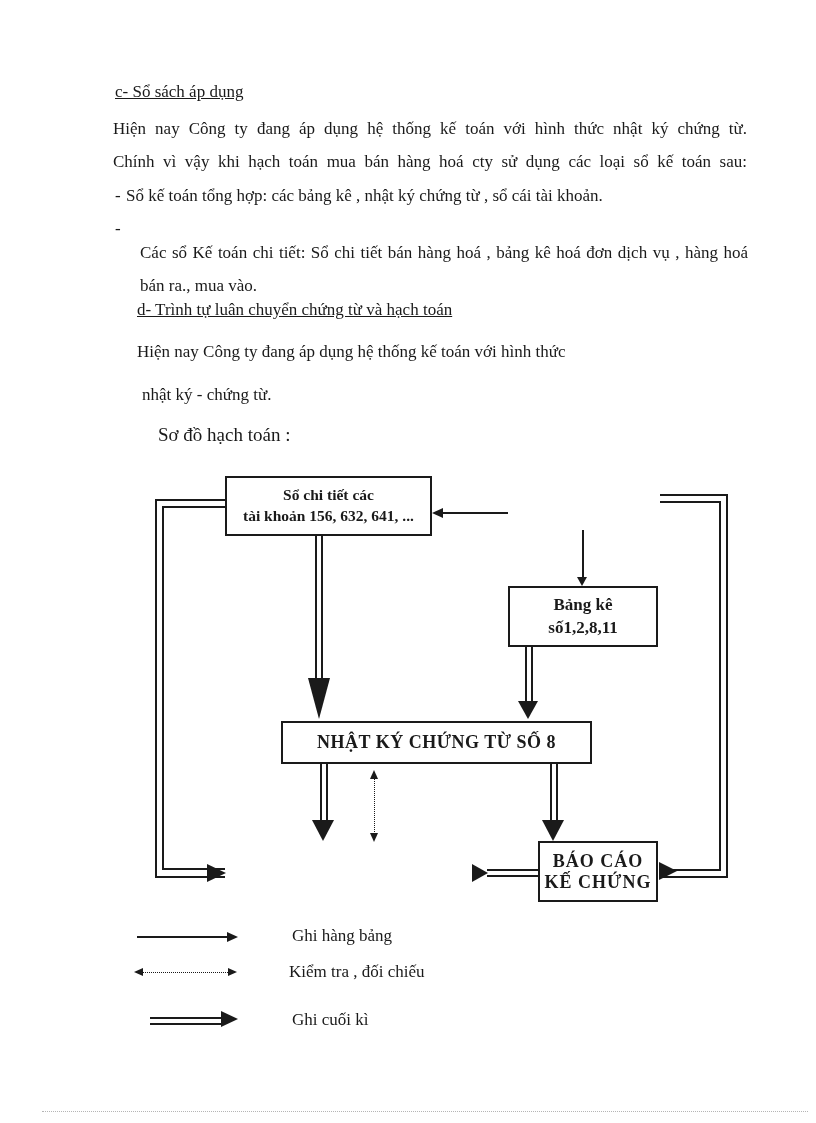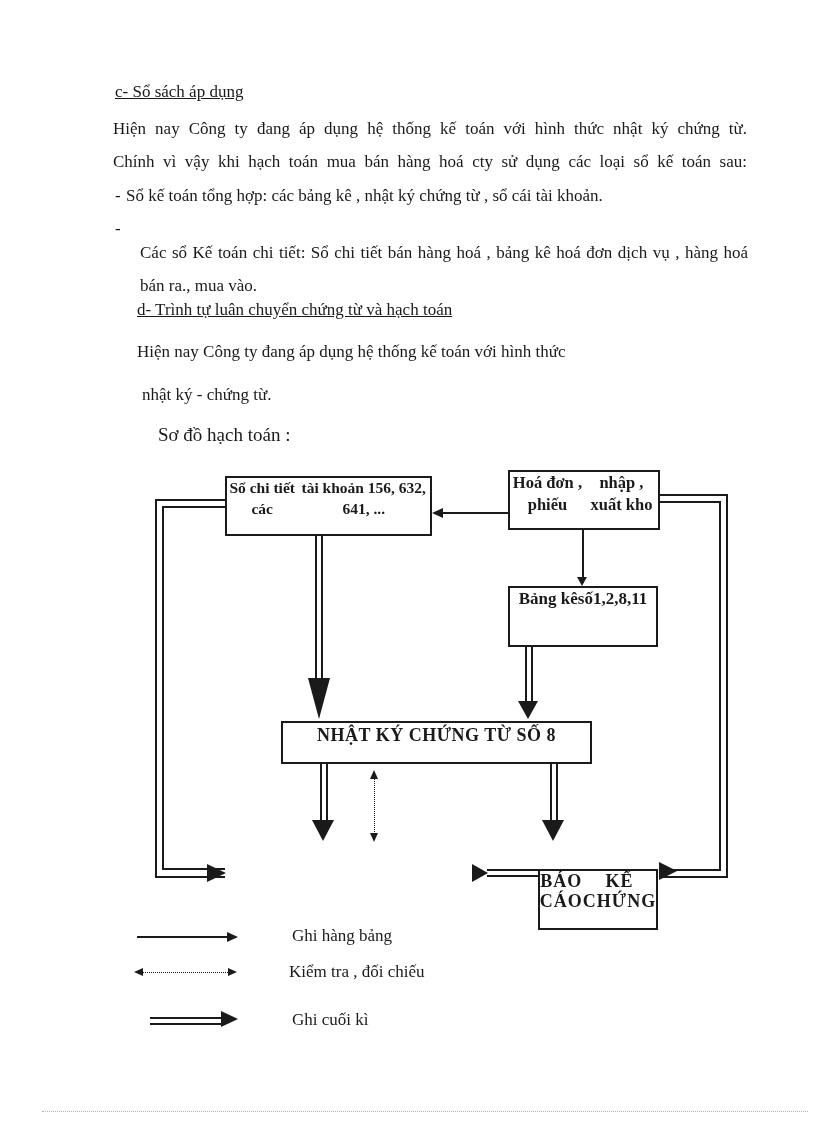--- a/index.html
+++ b/index.html
@@ -9,26 +9,26 @@
     font-family:"Liberation Serif","DejaVu Serif",serif;color:#1a1a1a;
   }
   .abs{position:absolute;}
   .txt{font-size:17px;line-height:22px;white-space:nowrap;}
   .uline{text-decoration:underline;}
   .jline{white-space:normal;text-align:justify;text-align-last:justify;}
   .para{white-space:normal;text-align:justify;line-height:33px;}
   .title{font-size:19px;}
   
   .box{
-    display:flex;flex-direction:row;justify-content:center;align-items:flex-start;
+    display:flex;flex-direction:column;justify-content:center;align-items:center;
     border:2px solid #1a1a1a;background:#fff;text-align:center;
     font-weight:bold;font-size:15.5px;line-height:1.35;box-sizing:border-box;
   }
   .box.plain{font-weight:bold;font-size:18px;letter-spacing:0.5px;}
-  .box.caps{line-height:1.12;letter-spacing:1px;margin-top:28px;}
+  .box.caps{line-height:1.12;letter-spacing:1px;}
   
   .hline{border-top:2px solid #1a1a1a;height:0;}
   .vline{border-left:2px solid #1a1a1a;width:0;}
   .vdbl{width:4px;border-left:2px solid #1a1a1a;border-right:2px solid #1a1a1a;}
   .hdbl{height:4px;border-top:2px solid #1a1a1a;border-bottom:2px solid #1a1a1a;}
   .vdot{border-left:1px dotted #1a1a1a;width:0;}
   .hdot{border-top:1px dotted #1a1a1a;height:0;}
   .bracketL{border-left:2px solid #1a1a1a;border-top:2px solid #1a1a1a;border-bottom:2px solid #1a1a1a;box-sizing:border-box;}
   .bracketR{border-right:2px solid #1a1a1a;border-top:2px solid #1a1a1a;border-bottom:2px solid #1a1a1a;box-sizing:border-box;}
   
@@ -57,24 +57,20 @@
   <div class="abs txt uline" style="left:137px;top:299px;">d- Trình tự luân chuyển chứng từ và hạch toán</div>
   <div class="abs txt" style="left:137px;top:341px;">Hiện nay Công ty đang áp dụng hệ thống kế toán với hình thức</div>
   <div class="abs txt" style="left:142px;top:384px;">nhật ký - chứng từ.</div>
   <div class="abs txt title" style="left:158px;top:424px;">Sơ đồ hạch toán :</div>
 
   <div class="abs box" style="left:225px;top:476px;width:207px;height:60px;">
     <span>Sổ chi tiết các</span>
     <span>tài khoản 156, 632, 641, ...</span>
   </div>
 
-  <div class="abs box" style="left:508px;top:470px;width:152px;height:60px;font-size:16.5px;">
-    <span>Hoá đơn , phiếu</span>
-    <span>nhập , xuất kho</span>
-  </div>
 
   <div class="abs box" style="left:508px;top:586px;width:150px;height:61px;font-size:17px;">
     <span>Bảng kê</span>
     <span>số1,2,8,11</span>
   </div>
 
   <div class="abs box plain" style="left:281px;top:721px;width:311px;height:43px;">
     <span>NHẬT KÝ CHỨNG TỪ SỐ 8</span>
   </div>
 

